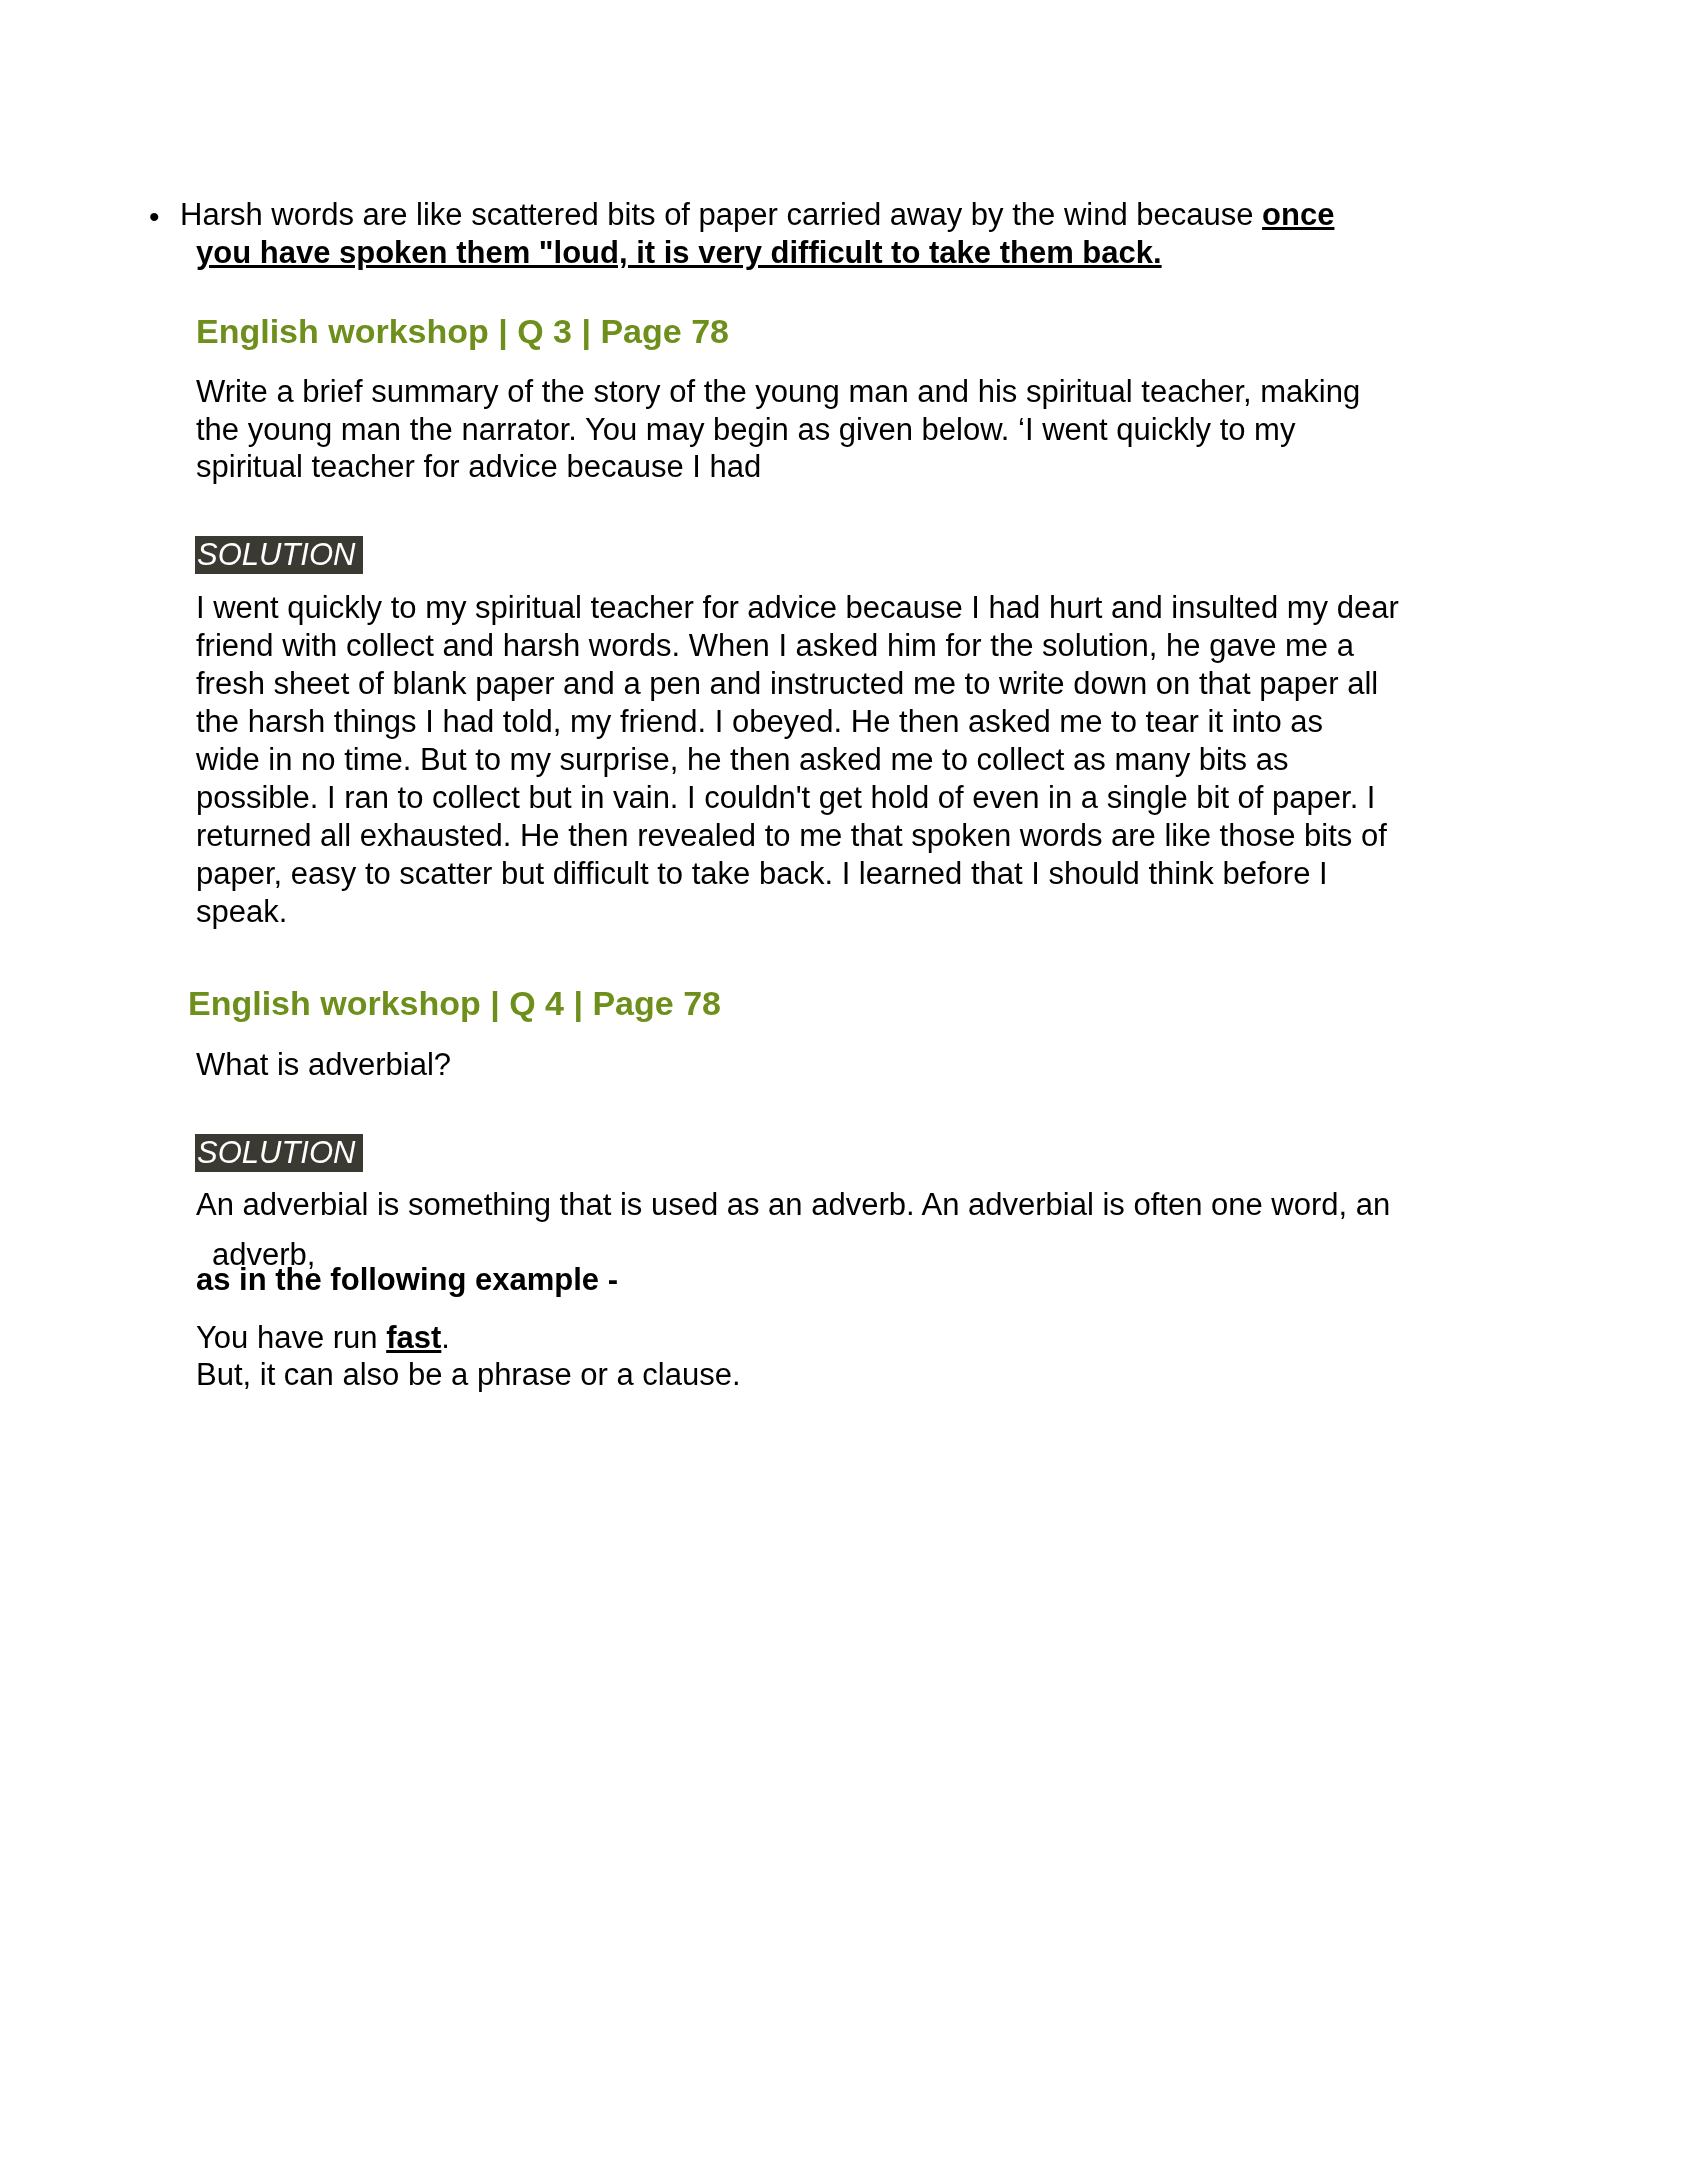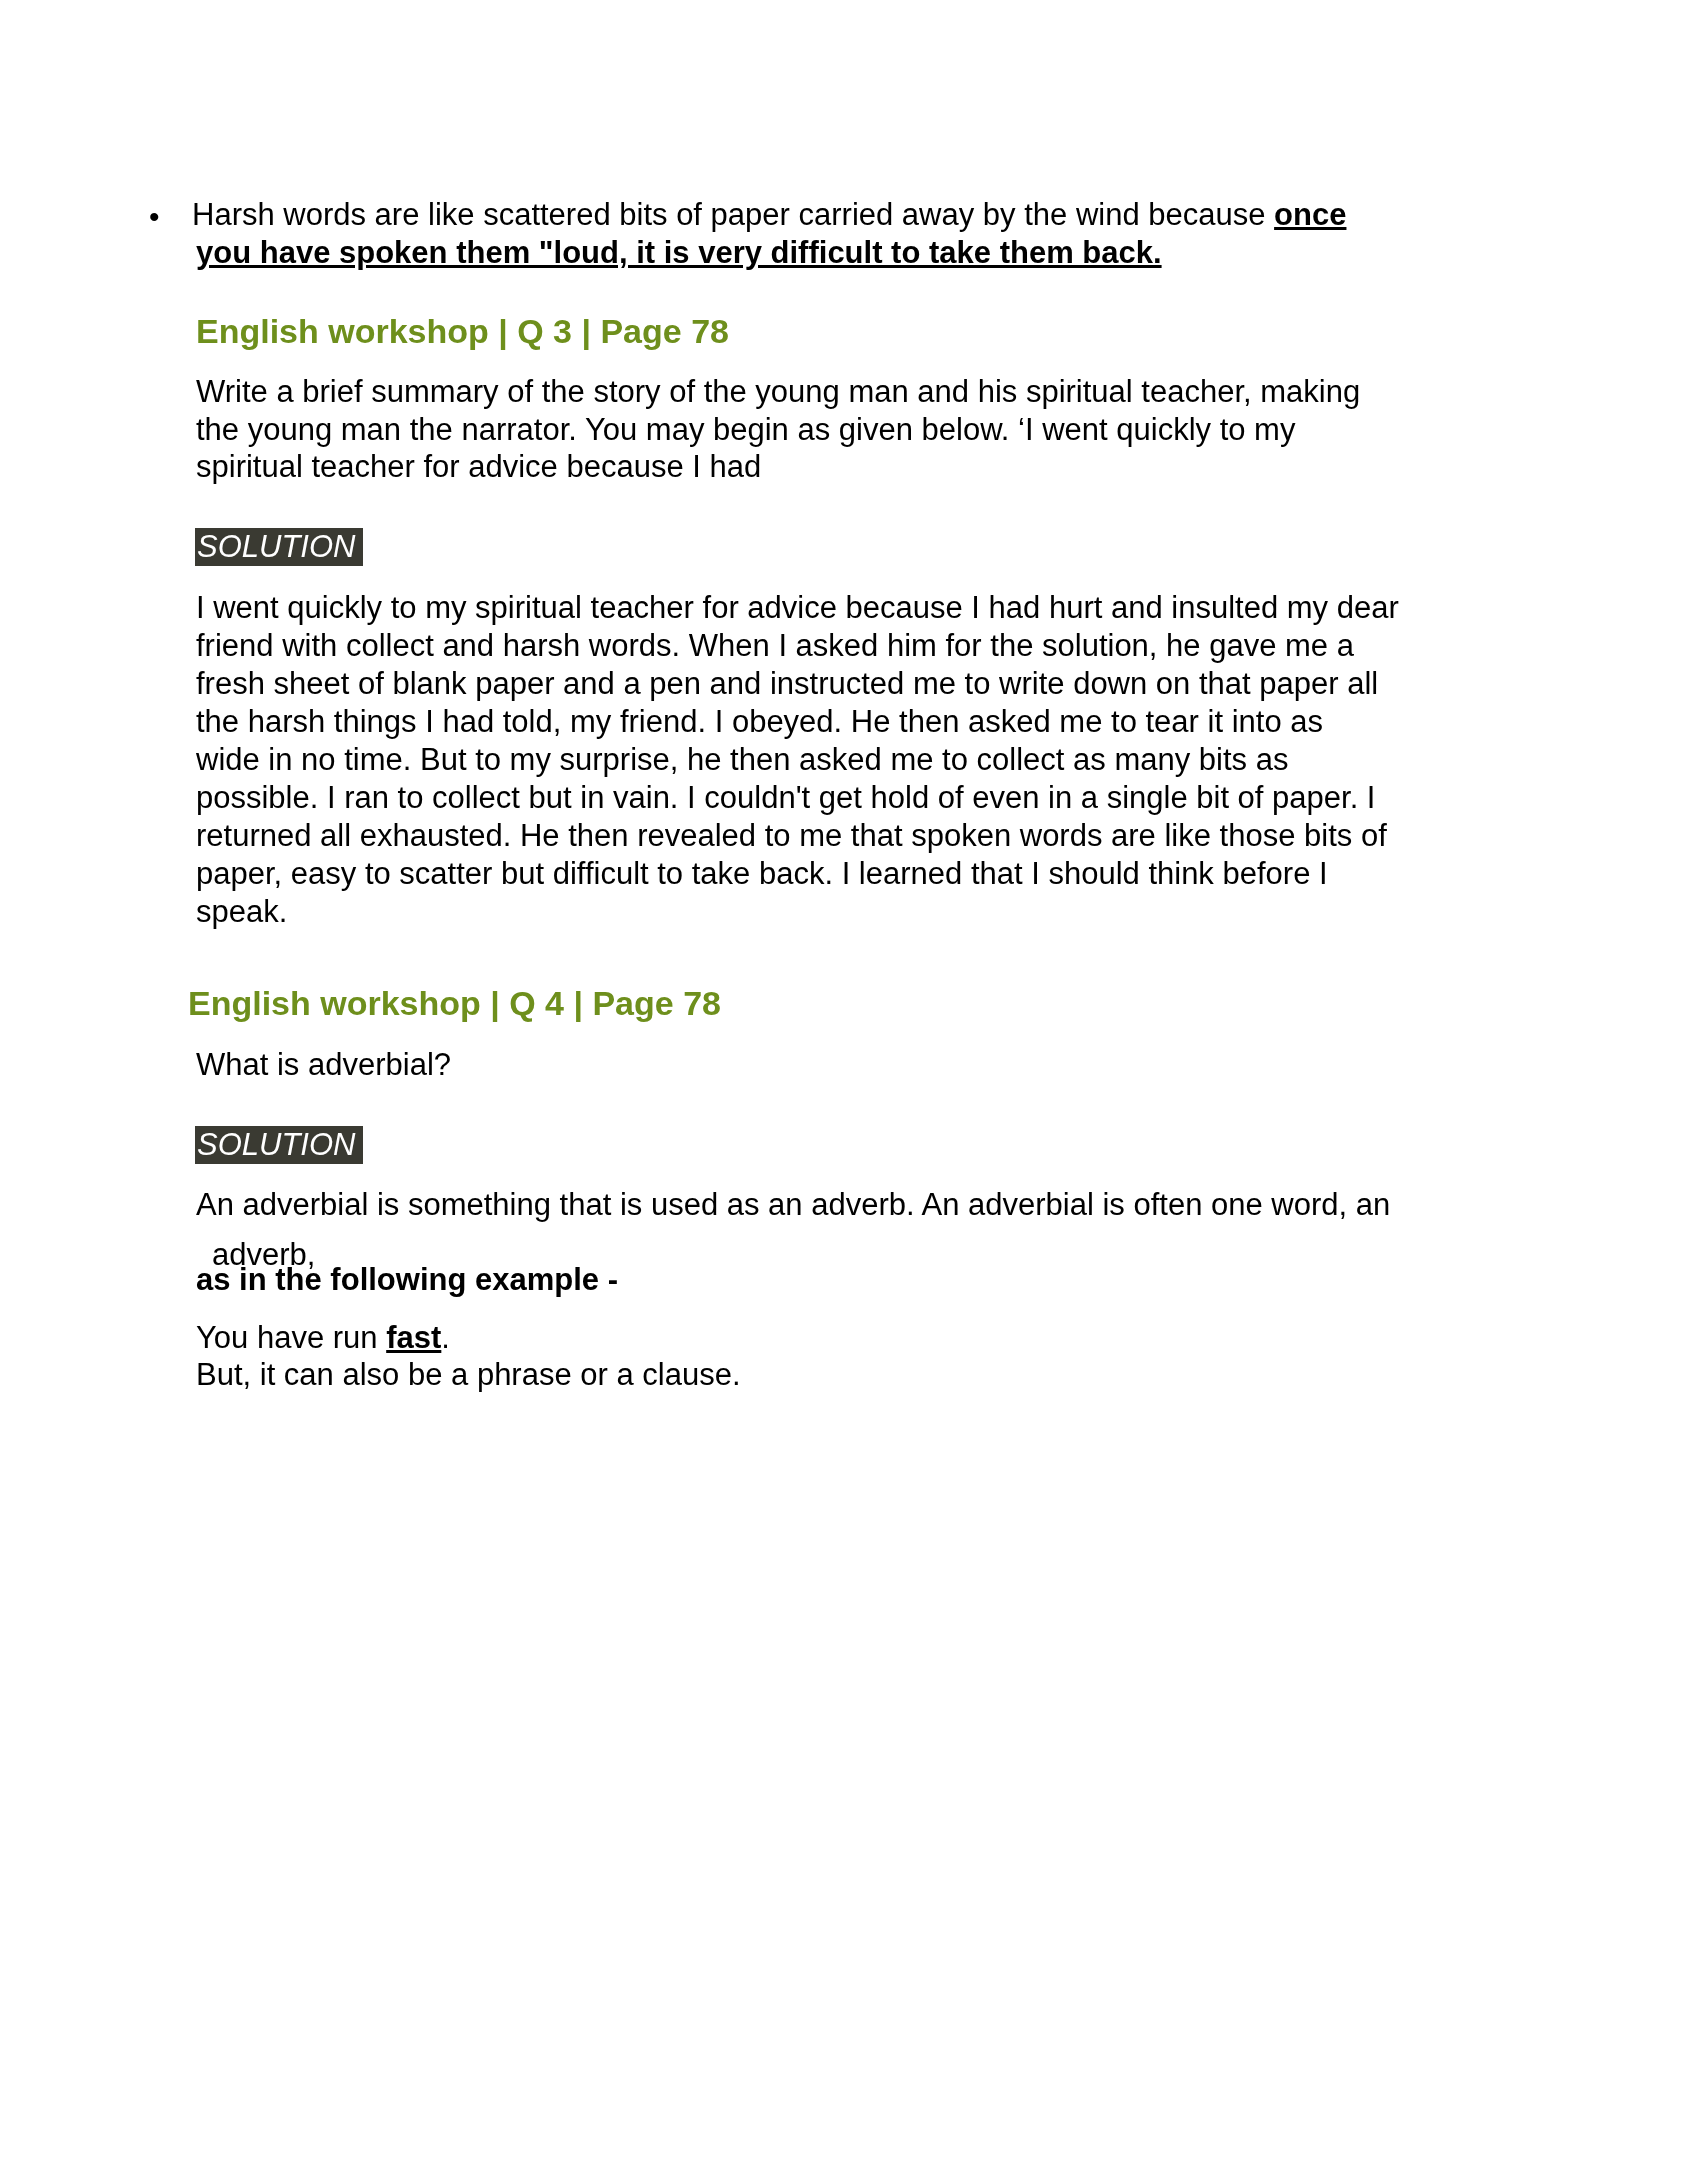--- a/index.html
+++ b/index.html
@@ -3,29 +3,29 @@
 <meta charset="utf-8">
 <style>
   html, body { margin: 0; padding: 0; background: #ffffff; }
   body { width: 1683px; height: 2178px; position: relative; overflow: hidden;
          font-family: "Liberation Sans", sans-serif; color: #000; }
   .abs { position: absolute; }
   .txt { font-size: 31px; line-height: 38px; white-space: pre; }
   .bullet { left: 149px; top: 198px; font-size: 30px; line-height: 38px; }
   .green { color: #6e8f1c; font-weight: bold; font-size: 34px; line-height: 38px; white-space: pre; }
   .solution { background: #3a3a32; color: #fff; font-style: italic; font-size: 31px;
-              line-height: 38px; height: 38px; padding: 0 2px; white-space: pre; overflow: hidden; width: 164px; }
+              line-height: 38px; height: 38px; padding: 0 2px; white-space: pre; overflow: hidden; width: 164px; margin-top: 8px; }
   .bu { font-weight: bold; text-decoration: underline; text-decoration-thickness: 3px; }
   .b { font-weight: bold; }
 </style>
 </head>
 <body>
 
 <div class="abs bullet">•</div>
-<div class="abs txt" style="left:192px; top:196px;"><span>Harsh words are like scattered bits of paper carried away by the wind because </span><span class="bu">once</span></div>
+<div class="abs txt" style="left:180px; top:196px;"><span>Harsh words are like scattered bits of paper carried away by the wind because </span><span class="bu">once</span></div>
 <div class="abs txt bu" style="left:196px; top:234px;">you have spoken them "loud, it is very difficult to take them back.</div>
 
 <div class="abs green" style="left:196px; top:312px;">English workshop | Q 3 | Page 78</div>
 <div class="abs txt" style="left:196px; top:373px;text-align:right;">Write a brief summary of the story of the young man and his spiritual teacher, making</div>
 <div class="abs txt" style="left:196px; top:411px;">the young man the narrator. You may begin as given below. ‘I went quickly to my</div>
 <div class="abs txt" style="left:196px; top:448px;">spiritual teacher for advice because I had</div>
 
 <div class="abs solution" style="left:195px; top:528px;">SOLUTION</div>
 
 <div class="abs" style="left:196px; top:589px;">

